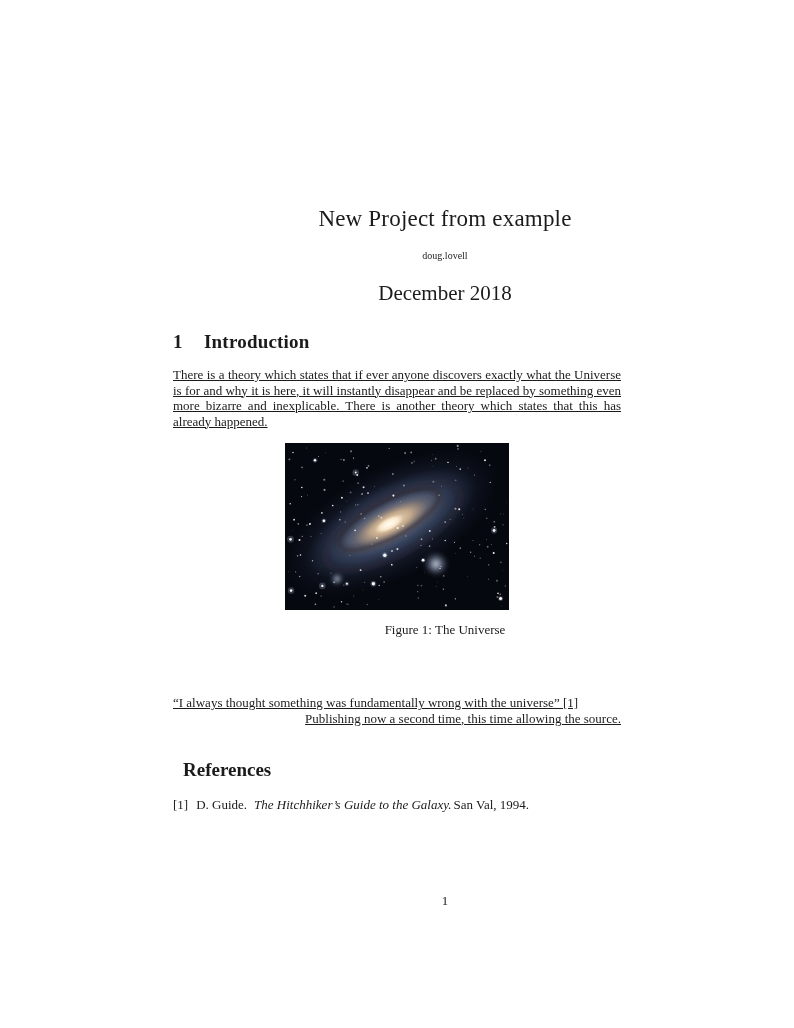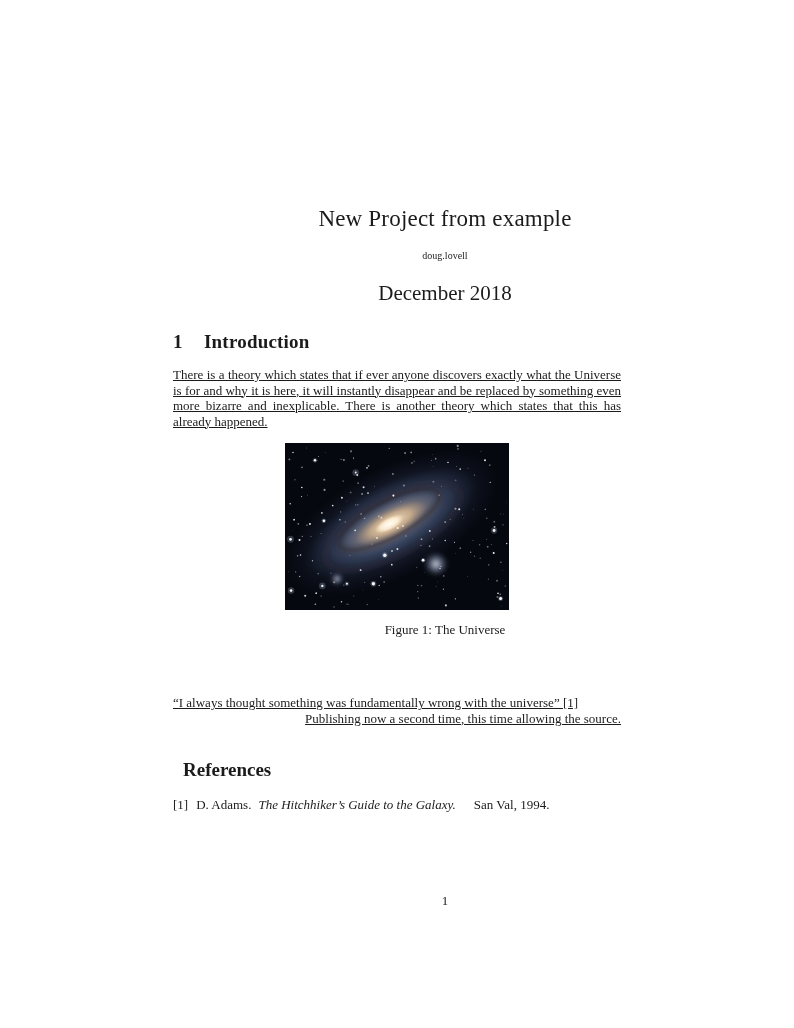--- a/index.html
+++ b/index.html
@@ -67,21 +67,21 @@
   .reference-entry {
     position: absolute;
     left: 173px;
     top: 797px;
     width: 470px;
     font-size: 13px;
     line-height: 15.5px;
   }
   .reference-entry .ref-label { margin-right: 8px; }
   .reference-entry .ref-authors { margin-right: 7px; }
-  .reference-entry .ref-title { margin-right: 18px; }
+  .reference-entry .ref-title { margin-right: 2px; }
 
   .page-number { top: 893px; font-size: 13px; }
 </style>
 </head>
 <body>
 
 <div class="page">
 
   <h1 class="centered doc-title">New Project from example</h1>
   <div class="centered doc-author">doug.lovell</div>
@@ -359,18 +359,18 @@
 
 
   <div class="body-block conclusion">
     <div class="line1">“I always thought something was fundamentally wrong with the universe” [1]</div>
     <div class="line2">Publishing now a second time, this time allowing the source.</div>
   </div>
 
   <h2 class="references-heading">References</h2>
 
   <div class="reference-entry">
-    <span class="ref-label">[1]</span><span class="ref-authors">D. Adams.</span><em class="ref-title">The Hitchhiker’s Guide to the Galaxy.</em><span class="ref-publisher">San Val, 1994.</span>
+    <span class="ref-label">[1]</span><span class="ref-authors">D. Guide.</span><em class="ref-title">The Hitchhiker’s Guide to the Galaxy.</em><span class="ref-publisher">San Val, 1994.</span>
   </div>
 
   <div class="centered page-number">1</div>
 
 </div>
 
 </body></html>

